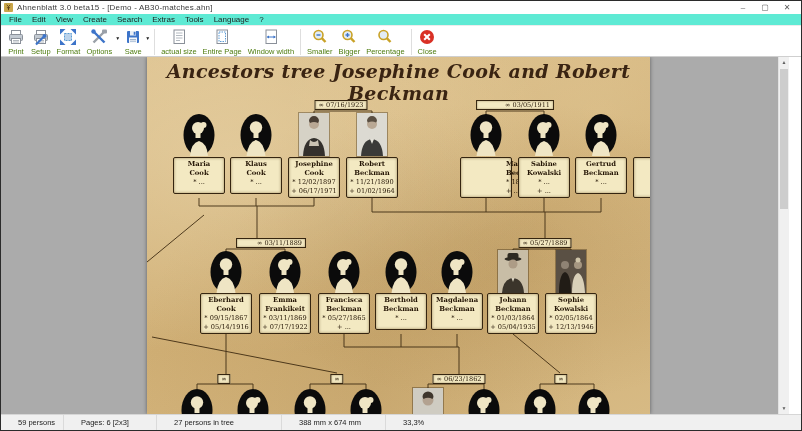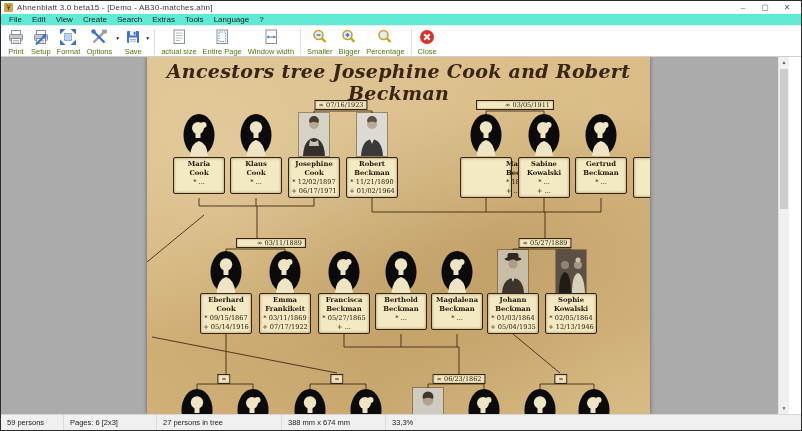--- a/index.html
+++ b/index.html
@@ -58,21 +58,21 @@
   .partialbox{position:absolute;background:#f3e9c2;border:1px solid #352510;border-radius:2px;
     box-shadow:inset 0 0 3px rgba(90,60,15,.55);}
   
   .vscroll{position:absolute;right:0;top:0;width:11px;height:100%;background:#f0f0f0;border-left:1px solid #e2e2e2;}
   .vs-arrow{position:absolute;left:0;width:100%;height:11px;font-size:5px;color:#606060;text-align:center;line-height:11px;}
   .vs-up{top:0;} .vs-down{bottom:0;}
   .vs-thumb{position:absolute;left:1px;right:1px;top:12px;height:140px;background:#cdcdcd;}
   
   .statusbar{position:absolute;left:0;top:413px;width:100%;height:16px;background:#f0f0f0;
     border-top:1px solid #d6d6d6;display:flex;align-items:center;font-size:7.5px;color:#222;}
-  .status-cell{height:100%;line-height:15px;padding-left:6px;border-right:1px solid #dadada;white-space:nowrap;}
+  .status-cell{height:100%;line-height:15px;padding-left:17px;border-right:1px solid #dadada;white-space:nowrap;}
   .status-cell:nth-child(1){width:63px;}
   .status-cell:nth-child(2){width:93px;}
   .status-cell:nth-child(3){width:125px;}
   .status-cell:nth-child(4){width:104px;}
   .status-cell:nth-child(5){flex:1;border-right:none;}
 </style>
 </head>
 <body>
 
 <div class="window">

